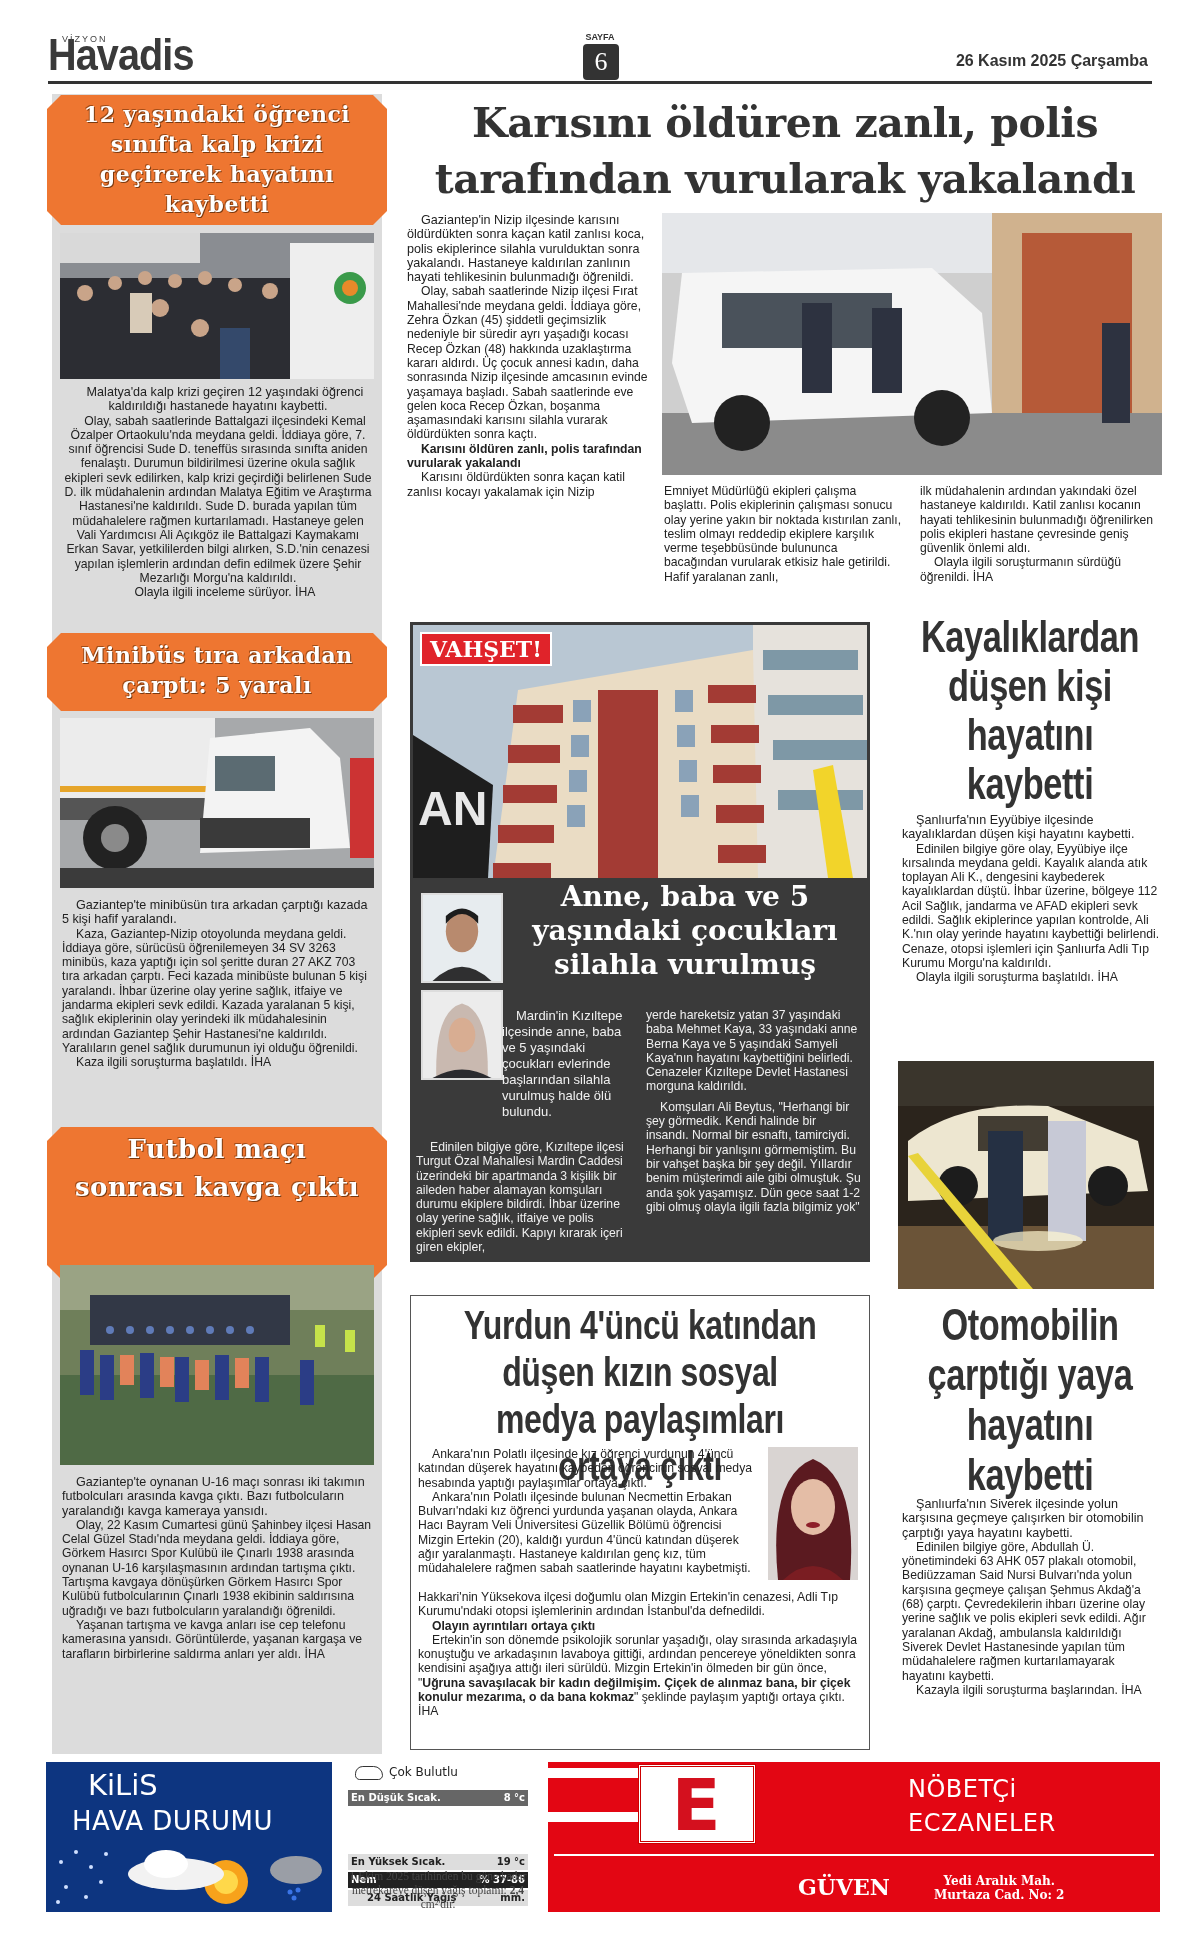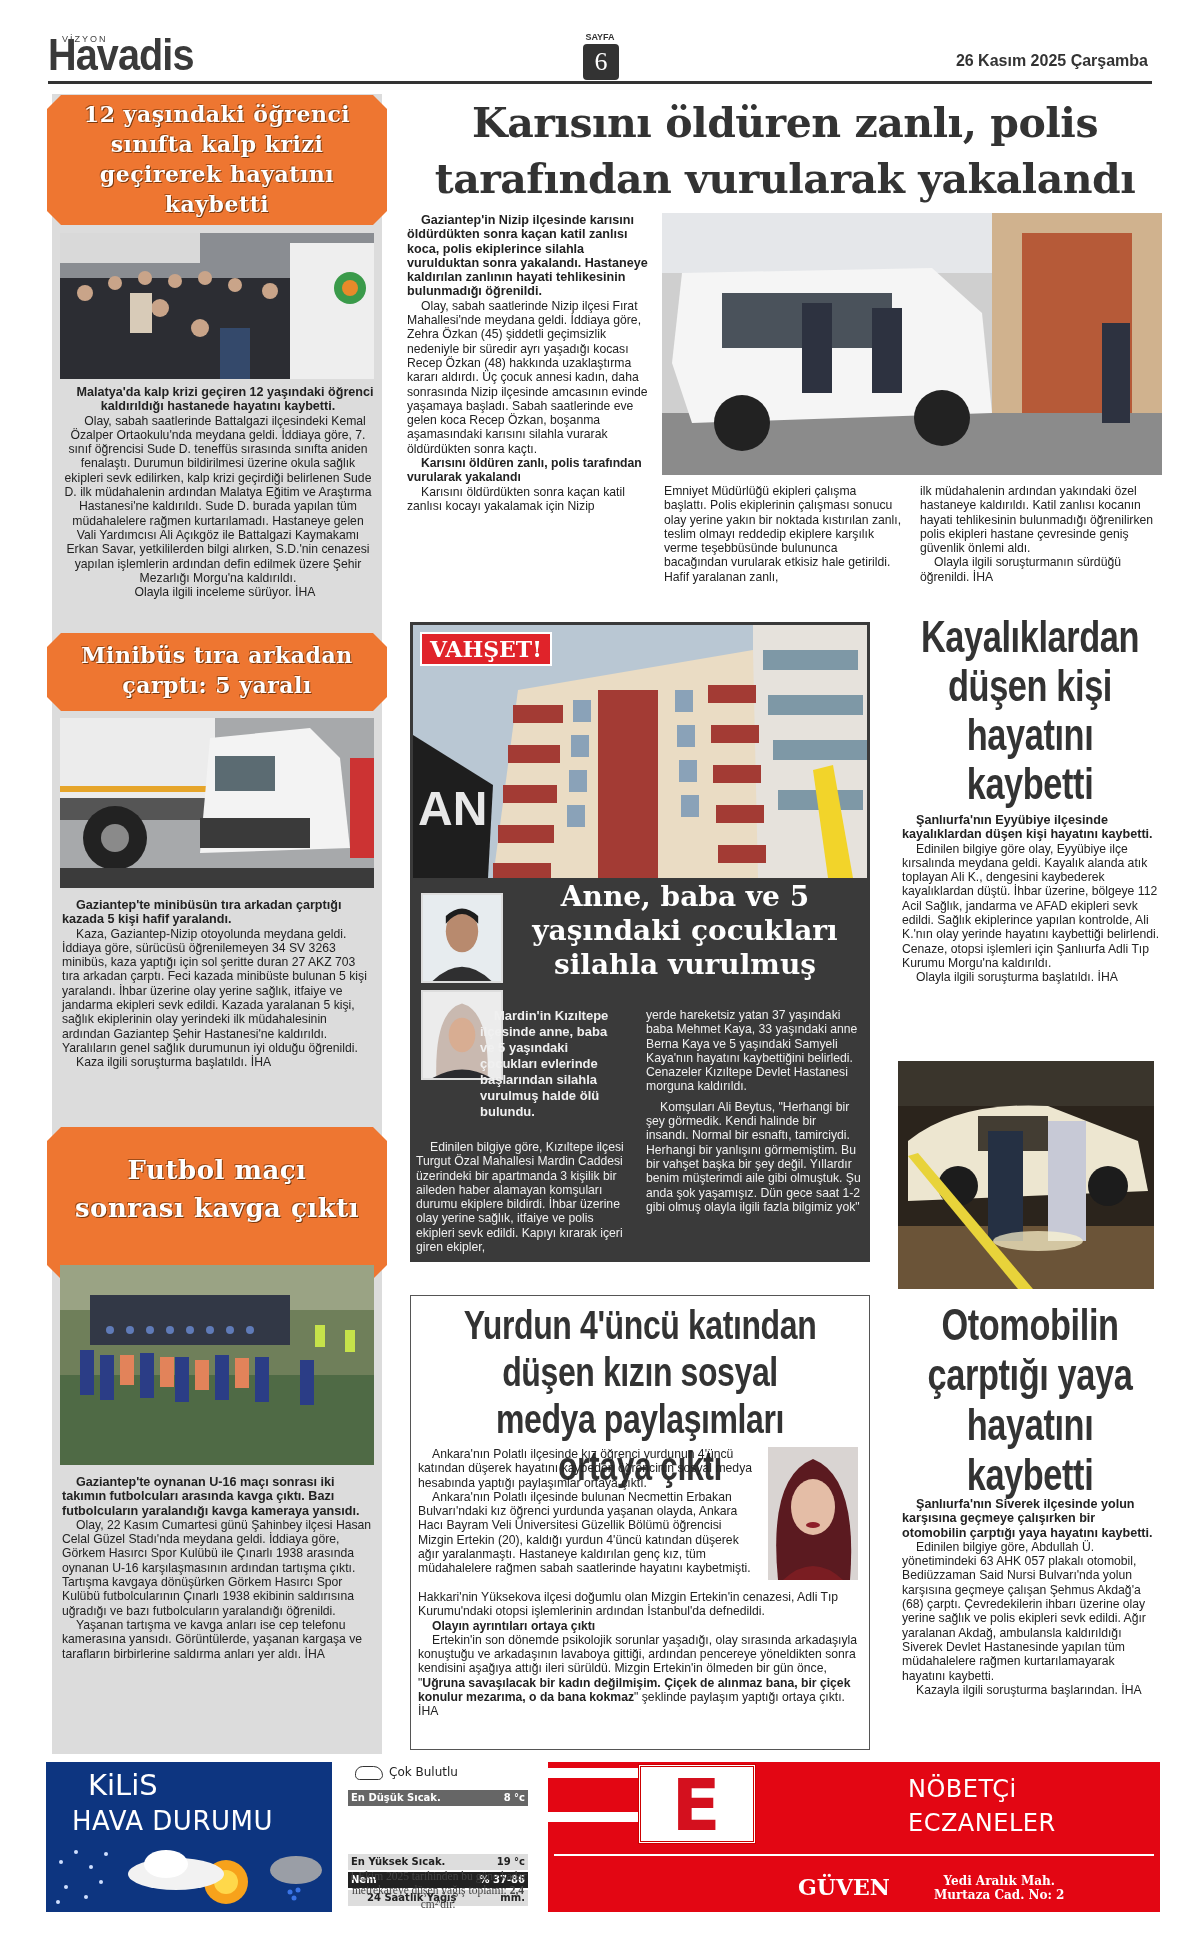--- a/index.html
+++ b/index.html
@@ -1,19 +1,19 @@
 <!DOCTYPE html>
 <html><head>
 <meta charset="utf-8">
 <style>
   * { box-sizing: border-box; margin: 0; padding: 0; }
   body { width: 1200px; height: 1938px; background: #ffffff; font-family: "Liberation Sans", sans-serif; color: #222; position: relative; overflow: hidden; }
   .abs { position: absolute; }
   p { font-size: 12.2px; line-height: 14.3px; text-indent: 14px; }
-  p.lead { font-weight: bold; font-size: 12.6px; line-height: 14.3px; }
+  p.lead { font-weight: normal; font-size: 12.6px; line-height: 14.3px; }
   p.sub { font-weight: bold; text-indent: 14px; }
 
   
   #masthead { left: 48px; top: 28px; width: 1104px; height: 56px; border-bottom: 3px solid #333; }
   #logo-small { left: 62px; top: 34px; font-size: 9px; letter-spacing: 2px; color: #444; font-family: "Liberation Sans", sans-serif; }
   #logo { left: 48px; top: 30px; font-family: "Liberation Sans", sans-serif; font-weight: bold; font-size: 44px; letter-spacing: -1px; color: #3a3a3a; transform: scaleX(0.9); transform-origin: left; }
   #sayfa-label { left: 583px; top: 32px; font-size: 9px; font-weight: bold; width: 34px; text-align: center; color: #333; }
   #sayfa-num { left: 583px; top: 44px; width: 36px; height: 36px; background: #333; color: #fff; border-radius: 4px; font-family: "Liberation Serif", serif; font-size: 26px; text-align: center; line-height: 36px; }
   #date { right: 52px; top: 52px; font-size: 16px; font-weight: bold; color: #333; }
 
@@ -116,21 +116,21 @@
     <rect x="290" y="40" width="24" height="100" fill="#c33"></rect>
     <rect x="0" y="150" width="314" height="20" fill="#3b3b3b"></rect>
   </svg>
 </div>
 <div class="abs" style="left:62px; top:898px; width:312px;">
   <p class="lead">Gaziantep'te minibüsün tıra arkadan çarptığı kazada 5 kişi hafif yaralandı.</p>
   <p>Kaza, Gaziantep-Nizip otoyolunda meydana geldi. İddiaya göre, sürücüsü öğrenilemeyen 34 SV 3263 minibüs, kaza yaptığı için sol şeritte duran 27 AKZ 703 tıra arkadan çarptı. Feci kazada minibüste bulunan 5 kişi yaralandı. İhbar üzerine olay yerine sağlık, itfaiye ve jandarma ekipleri sevk edildi. Kazada yaralanan 5 kişi, sağlık ekiplerinin olay yerindeki ilk müdahalesinin ardından Gaziantep Şehir Hastanesi'ne kaldırıldı. Yaralıların genel sağlık durumunun iyi olduğu öğrenildi.</p>
   <p>Kaza ilgili soruşturma başlatıldı. İHA</p>
 </div>
 
-<div class="abs ribbon" style="left:47px; top:1127px; width:340px; height:152px; font-size:26px; line-height:38px; padding:24px 24px;">Futbol maçı sonrası kavga çıktı</div>
+<div class="abs ribbon" style="left:47px; top:1127px; width:340px; height:152px; font-size:26px; line-height:38px; padding:3px 24px;">Futbol maçı sonrası kavga çıktı</div>
 <div class="photo" style="left:60px; top:1265px; width:314px; height:200px;">
   <svg viewBox="0 0 314 200" preserveAspectRatio="none">
     <rect width="314" height="200" fill="#6f7f5a"></rect>
     <rect x="0" y="0" width="314" height="45" fill="#9aa384"></rect>
     <rect x="30" y="30" width="200" height="50" fill="#323846"></rect>
     <g fill="#5f7bb8">
         <circle cx="50" cy="65" r="4"></circle>
         <circle cx="70" cy="65" r="4"></circle>
         <circle cx="90" cy="65" r="4"></circle>
         <circle cx="110" cy="65" r="4"></circle>
@@ -251,21 +251,21 @@
 </div>
 <div class="photo" style="left:421px; top:990px; width:82px; height:90px; border:2px solid #ddd; background:#ececec;">
   <svg viewBox="0 0 82 90" preserveAspectRatio="none">
     <rect width="82" height="90" fill="#ececec"></rect>
     <path d="M14 90 Q12 20 41 12 Q70 20 68 90 Z" fill="#c9b9b0"></path>
     <ellipse cx="41" cy="45" rx="14" ry="18" fill="#d8ad92"></ellipse>
     <path d="M10 90 Q41 72 72 90 Z" fill="#2a2a2e"></path>
   </svg>
 </div>
 <div id="anne-headline" class="abs">Anne, baba ve 5 yaşındaki çocukları silahla vurulmuş</div>
-<div class="abs dark" style="left:480px; top:1008px; width:132px;">
+<div class="abs dark" style="left:502px; top:1008px; width:132px;">
   <p class="lead" style="font-size:13px; line-height:16px;">Mardin'in Kızıltepe ilçesinde anne, baba ve 5 yaşındaki çocukları evlerinde başlarından silahla vurulmuş halde ölü bulundu.</p>
 </div>
 <div class="abs dark" style="left:416px; top:1140px; width:218px;">
   <p>Edinilen bilgiye göre, Kızıltepe ilçesi Turgut Özal Mahallesi Mardin Caddesi üzerindeki bir apartmanda 3 kişilik bir aileden haber alamayan komşuları durumu ekiplere bildirdi. İhbar üzerine olay yerine sağlık, itfaiye ve polis ekipleri sevk edildi. Kapıyı kırarak içeri giren ekipler,</p>
 </div>
 <div class="abs dark" style="left:646px; top:1008px; width:216px;">
   <p style="text-indent:0">yerde hareketsiz yatan 37 yaşındaki baba Mehmet Kaya, 33 yaşındaki anne Berna Kaya ve 5 yaşındaki Samyeli Kaya'nın hayatını kaybettiğini belirledi. Cenazeler Kızıltepe Devlet Hastanesi morguna kaldırıldı.</p>
   <p style="margin-top:6px">Komşuları Ali Beytus, "Herhangi bir şey görmedik. Kendi halinde bir insandı. Normal bir esnaftı, tamirciydi. Herhangi bir yanlışını görmemiştim. Bu bir vahşet başka bir şey değil. Yıllardır benim müşterimdi aile gibi olmuştuk. Şu anda şok yaşamışız. Dün gece saat 1-2 gibi olmuş olayla ilgili fazla bilgimiz yok"</p>
 </div>
 

